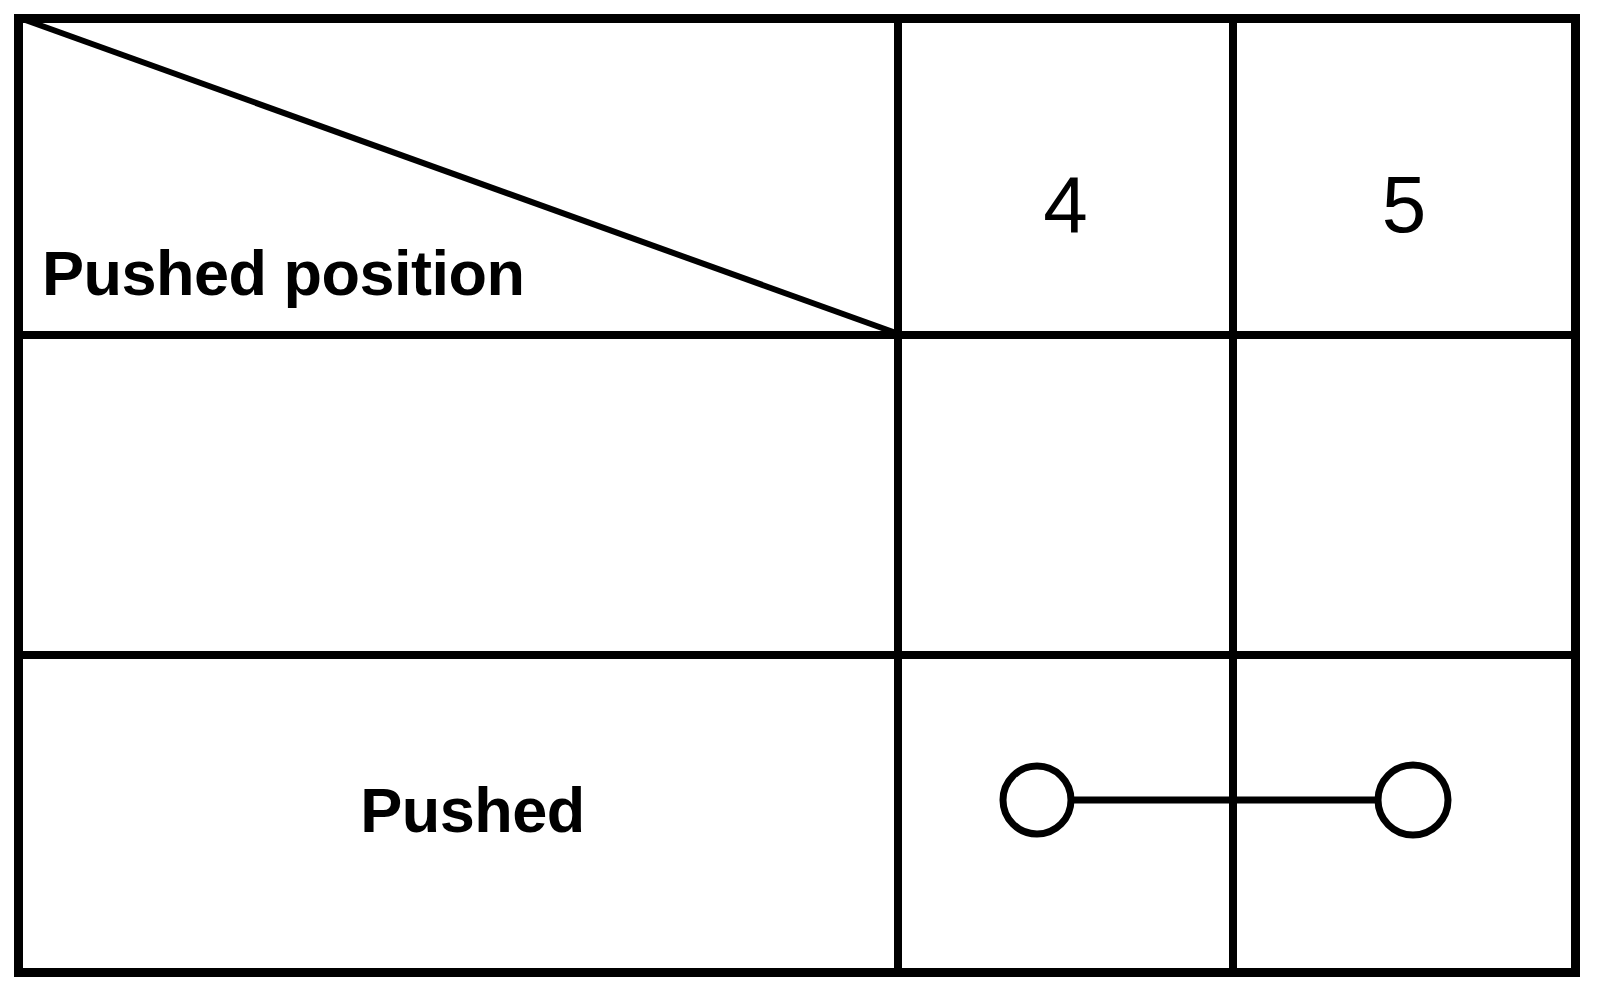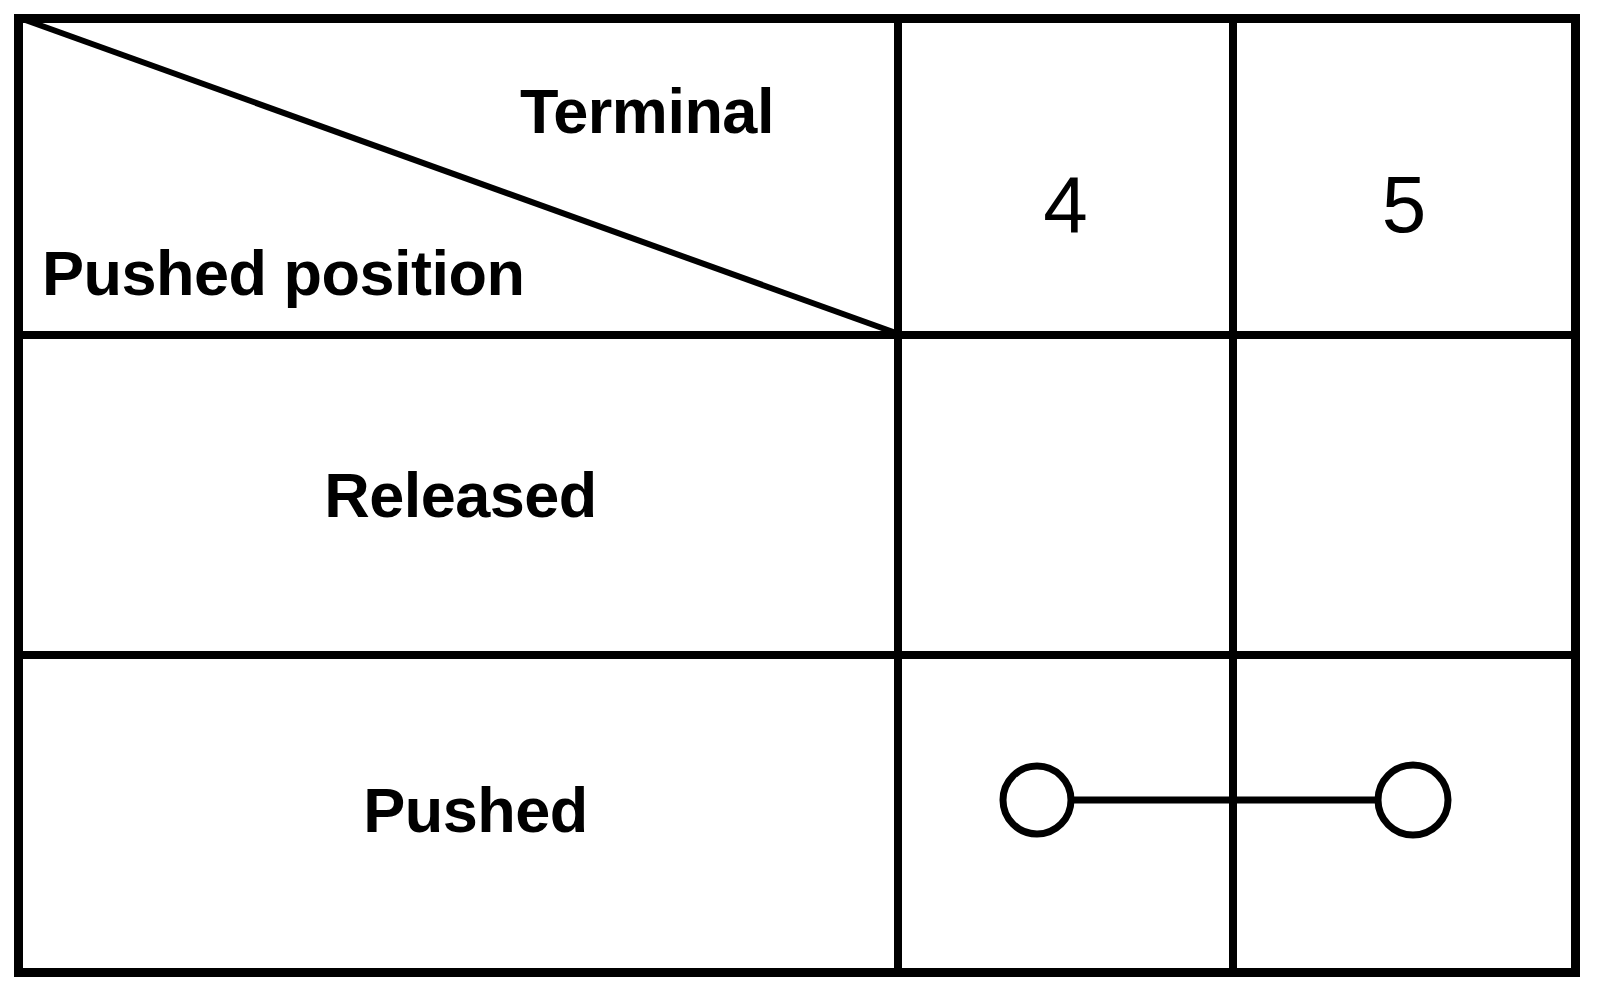--- a/index.html
+++ b/index.html
@@ -64,22 +64,23 @@
   
   #col-head-0 { left: 898px; top: 120px; width: 335px; height: 170px; }
   #col-head-1 { left: 1233px; top: 120px; width: 342px; height: 170px; }
 
   
   #row-label-0 {
     left: 23px; top: 440px; width: 875px; height: 110px;
     justify-content: center;
   }
   #row-label-1 {
-    left: 38px; top: 755px; width: 875px; height: 110px;
+    left: 23px; top: 755px; width: 875px; height: 110px;
     justify-content: center;
+    padding-left: 12px;
   }
 </style>
 </head>
 <body>
 
 <div id="stage">
 
   <svg class="table-svg" viewBox="0 0 1600 992">
 
     <rect x="18.5" y="18.5" width="1557" height="954" fill="#ffffff" stroke="#000000" stroke-width="9"></rect>
@@ -92,25 +93,23 @@
 
     <line x1="17" y1="17" x2="896" y2="333" stroke="#000000" stroke-width="6"></line>
 
     <g>
       <line x1="1037" y1="800" x2="1413" y2="800" stroke="#000000" stroke-width="7"></line>
       <circle cx="1037" cy="800" r="34" fill="#ffffff" stroke="#000000" stroke-width="7"></circle>
       <circle cx="1413" cy="800" r="35" fill="#ffffff" stroke="#000000" stroke-width="7"></circle>
     </g>
   </svg>
 
-  <div class="cell-text bold-label" id="terminal-label">Terminal</div>
 
   <div class="cell-text bold-label" id="switch-position-label">Pushed position</div>
 
   <div class="cell-text col-head" id="col-head-0">4</div>
 
   <div class="cell-text col-head" id="col-head-1">5</div>
 
-  <div class="cell-text bold-label" id="row-label-0">Released</div>
 
   <div class="cell-text bold-label" id="row-label-1">Pushed</div>
 
 </div>
 
 </body></html>

